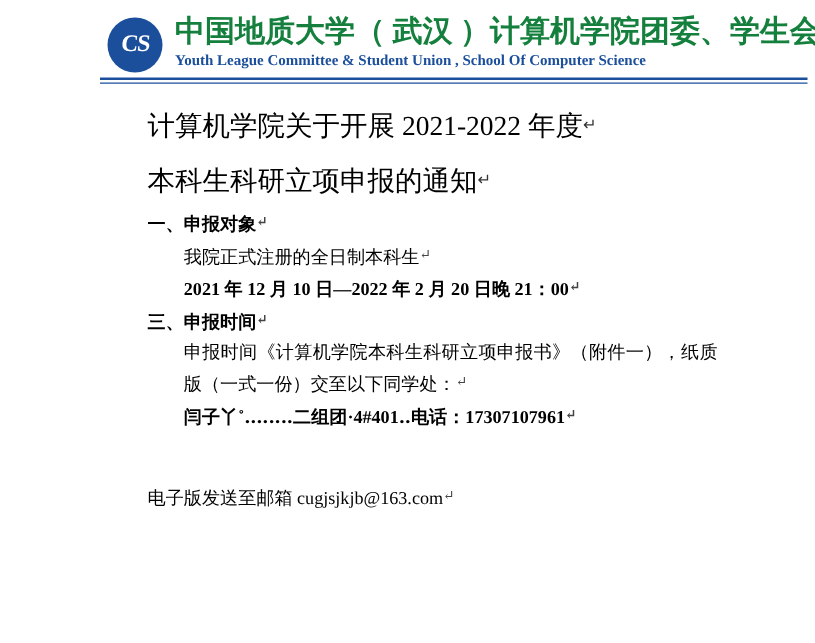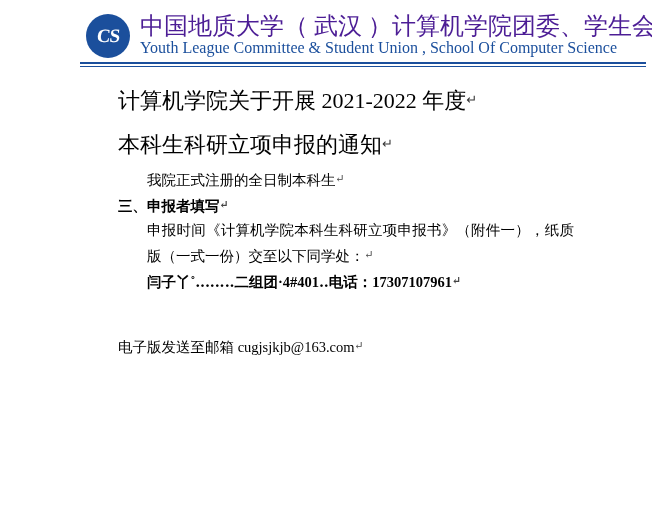--- a/index.html
+++ b/index.html
@@ -52,30 +52,30 @@
   }
   .head-text {
     position: absolute;
     left: 140px;
     top: 12px;
     right: 8px;
   }
   .head-cn {
     font-family: "Liberation Serif", "DejaVu Serif", serif;
     font-size: 24px;
-    font-weight: normal;
-    color: #4c1d95;
+    font-weight: bold;
+    color: #15803d;
     letter-spacing: 0px;
     white-space: nowrap;
     line-height: 28px;
   }
   .head-en {
     font-family: "Liberation Serif", "DejaVu Serif", serif;
-    font-size: 16px;
-    font-weight: normal;
+    font-size: 12px;
+    font-weight: bold;
     color: #1b4f9c;
     white-space: nowrap;
     line-height: 14px;
     margin-top: 1px;
   }
   .rule-thick {
     position: absolute;
     left: 80px;
     right: 6px;
     top: 62px;
@@ -172,24 +172,26 @@
   <div class="body-area">
 
     <div class="title-line">
       <span>计算机学院关于开展 2021-2022 年度</span><span class="pilcrow">↵</span>
     </div>
     <div class="title-line">
       <span>本科生科研立项申报的通知</span><span class="pilcrow">↵</span>
     </div>
 
 
+    <div class="sect-head"><span>一、申报对象</span><span class="pil">↵</span></div>
     <div class="sub"><span>我院正式注册的全日制本科生</span><span class="pil">↵</span></div>
 
+    <div class="sub-bold"><span>2021 年 12 月 10 日—2022 年 2 月 20 日晚 21：00</span><span class="pil">↵</span></div>
 
-    <div class="sect-head"><span>三、申报者填写</span><span class="pil">↵</span></div>
+    <div class="sect-head"><span>三、申报时间</span><span class="pil">↵</span></div>
     <div class="hang"><span>申报时间《计算机学院本科生科研立项申报书》（附件一），纸质版（一式一份）交至以下同学处：</span><span class="pil">↵</span></div>
     <div class="sub-bold"><span>闫子丫˚‥‥‥‥二组团·4#401‥电话：17307107961</span><span class="pil">↵</span></div>
     <div class="noindent"><span>电子版发送至邮箱 cugjsjkjb@163.com</span><span class="pil">↵</span></div>
 
     <div class="sect-head"></div>
 
   </div>
 </div>
 
 </body></html>

